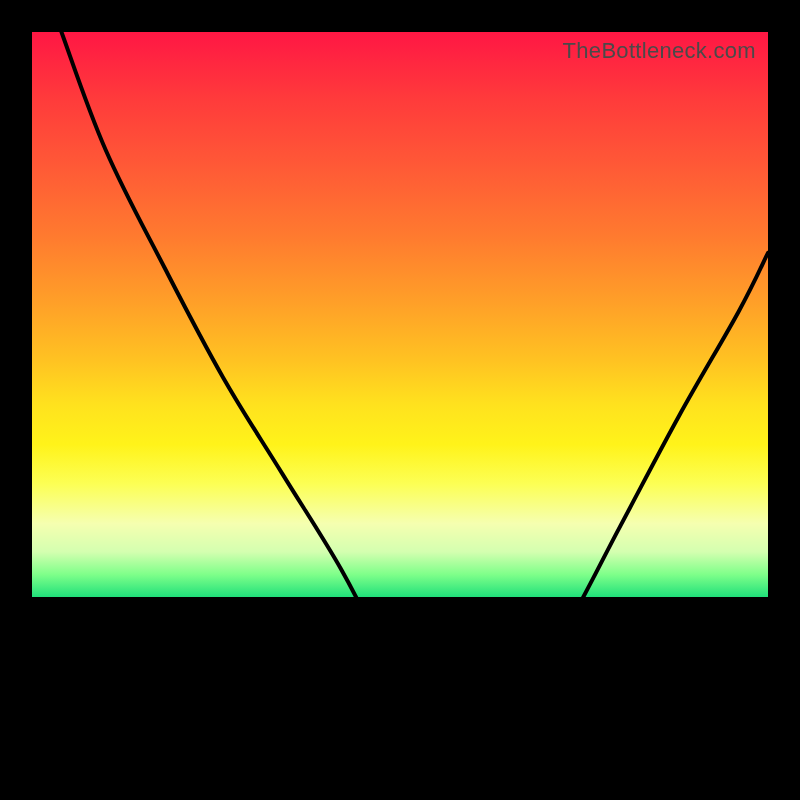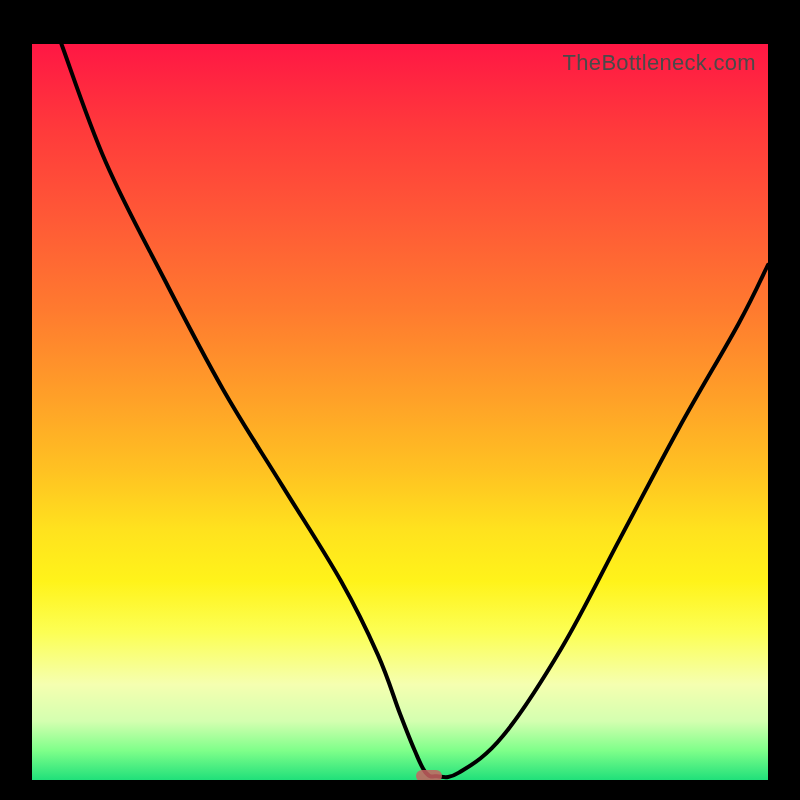--- a/index.html
+++ b/index.html
@@ -12,23 +12,23 @@
   }
   .frame {
     position: relative;
     width: 800px;
     height: 800px;
     background: #000;
   }
   .plot {
     position: absolute;
     left: 32px;
-    top: 44px;
+    top: 32px;
     width: 736px;
-    height: 736px;
+    height: 565px;
     background: linear-gradient(
       to bottom,
       #ff1744 0%,
       #ff3b3b 12%,
       #ff5a36 24%,
       #ff7a2f 36%,
       #ffa028 48%,
       #ffc222 58%,
       #ffe21e 66%,
       #fff31a 73%,

